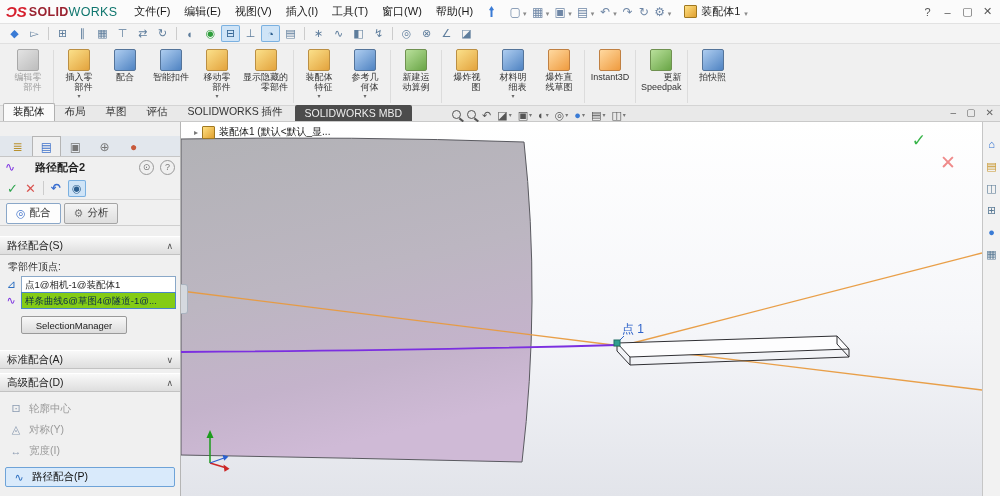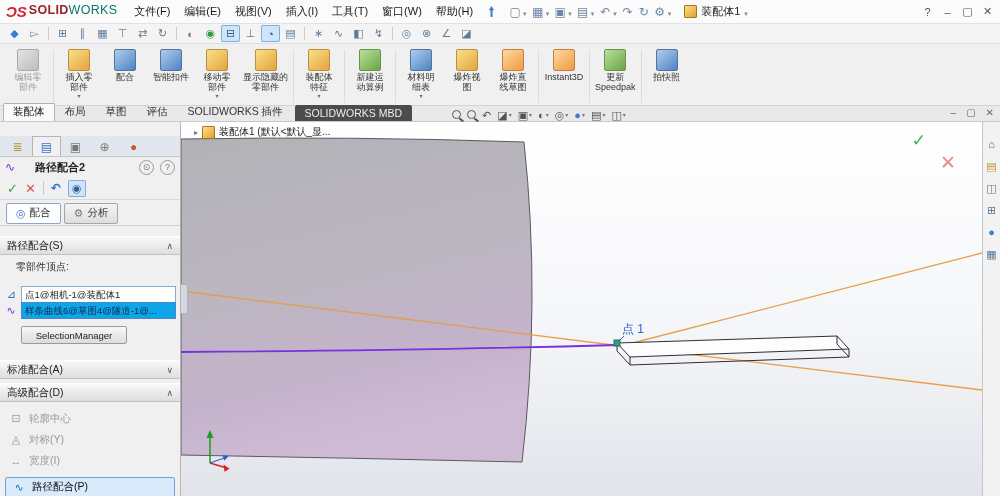--- a/index.html
+++ b/index.html
@@ -1,21 +1,21 @@
 <!DOCTYPE html>
 <html><head>
 <meta charset="utf-8">
 <style>
   html,body{margin:0;padding:0;background:#888;}
   #app{position:relative;width:1000px;height:496px;background:#fff;overflow:hidden;
        font-family:"Liberation Sans","DejaVu Sans",sans-serif;font-size:11px;color:#222;}
   
   .titlebar{position:absolute;left:0;top:0;width:100%;height:24px;background:#fbfbfb;
             border-bottom:1px solid #e2e2e2;display:flex;align-items:center;padding:0 6px;box-sizing:border-box;}
-  .logo{display:flex;align-items:flex-start;margin-right:10px;}
+  .logo{display:flex;align-items:center;margin-right:10px;}
   .logo-mark{font-weight:bold;font-style:italic;font-size:15px;margin-right:2px;}
   .logo-solid{font-weight:bold;font-size:12.5px;letter-spacing:.3px;}
   .logo-works{font-size:12.5px;letter-spacing:.3px;}
   .menu{padding:0 7px;color:#1a1a1a;cursor:default;}
   .titlebar-pin{margin:0 6px;}
   .qb{display:flex;align-items:center;margin-left:4px;}
   .qb-icon{width:16px;height:17px;display:flex;align-items:center;justify-content:center;color:#6f87a6;font-size:12px;}
   .qb-caret{color:#8a8a8a;font-size:7px;margin:4px 3px 0 0;}
   .doc-group{display:flex;align-items:center;gap:4px;margin-left:10px;}
   .cube{width:11px;height:11px;background:linear-gradient(135deg,#ffe082,#e0a030);border:1px solid #a07820;border-radius:1px;}
@@ -29,21 +29,21 @@
   
   .toolbar2{position:absolute;top:24px;left:0;width:100%;height:20px;background:#f4f4f4;border-bottom:1px solid #e0e0e0;
             display:flex;align-items:center;padding-left:5px;gap:1px;box-sizing:border-box;}
   .t2{width:19px;height:17px;display:flex;align-items:center;justify-content:center;font-size:11px;color:#5e7d9c;border-radius:2px;}
   .t2sep{width:1px;height:13px;background:#ccc;margin:0 3px;}
   
   .ribbon{position:absolute;top:44px;left:0;width:100%;height:62px;background:#f0f0f0;border-bottom:1px solid #d4d4d4;
           display:flex;align-items:flex-start;padding:4px 2px 0 5px;box-sizing:border-box;}
   .rbtn{min-width:40px;padding:1px 3px;display:flex;flex-direction:column;align-items:center;gap:1px;}
   .ric{width:20px;height:20px;border-radius:2px;}
-  .rlabel{font-size:9px;line-height:10px;color:#333;white-space:pre-line;text-align:center;}
+  .rlabel{font-size:9px;line-height:10px;color:#333;white-space:pre-line;text-align:right;}
   .rbtn.disabled .rlabel{color:#9d9d9d;}
   .rarrow{font-size:6px;color:#666;height:6px;line-height:6px;}
   .rsep{width:1px;align-self:stretch;background:#dcdcdc;margin:2px 2px;}
   
   .tabstrip{position:absolute;top:106px;left:0;width:100%;height:16px;background:#e9e9e9;border-bottom:1px solid #c9c9c9;
             display:flex;align-items:flex-end;padding-left:3px;box-sizing:border-box;font-size:10.5px;}
   .tab{padding:1px 9px 2px;color:#333;border:1px solid transparent;border-bottom:none;}
   .tab.active{background:#fafafa;border-color:#b0b0b0;border-radius:2px 2px 0 0;color:#111;}
   .tab.dark{background:#4c4c4c;color:#eee;border-radius:2px 2px 0 0;margin-left:2px;}
   .hud{position:absolute;top:107px;left:452px;height:15px;display:flex;align-items:center;gap:6px;}
@@ -67,21 +67,21 @@
   .pm-modes{height:26px;display:flex;align-items:center;gap:3px;padding:3px 6px 2px;border-bottom:1px solid #cfcfcf;box-sizing:border-box;}
   .modebtn{height:19px;padding:0 9px;display:flex;align-items:center;gap:4px;border:1px solid #a5a5a5;
            background:linear-gradient(#f4f4f4,#dedede);border-radius:2px;font-size:10.5px;color:#333;}
   .modebtn.active{background:#fdfdfd;border-color:#8aa7c8;}
   .modeicon{font-size:11px;color:#3f72ca;}
   .modeicon.gear{color:#777;}
   .sec-h{height:17px;background:linear-gradient(#f9f9f9,#dedede);border-top:1px solid #fff;border-bottom:1px solid #c2c2c2;
          display:flex;align-items:center;padding:0 7px;color:#222;}
   .sec-h .chev{margin-left:auto;font-size:9px;color:#555;}
   .mt10{margin-top:10px;} .mt16{margin-top:16px;} .mt4{margin-top:4px;}
-  .fldlabel{padding:5px 8px 12px;color:#333;font-size:10px;margin-left:8px;}
+  .fldlabel{padding:5px 8px 2px;color:#333;font-size:10px;}
   .selrow{display:flex;align-items:center;padding:0 4px;gap:3px;height:16px;}
   .selicon{width:14px;text-align:center;font-size:11px;}
   .selicon.vtx{color:#2d6fc0;} .selicon.pth{color:#7b2fe0;}
   .selbox{flex:1;height:15px;border:1px solid #8aa8c8;background:#fff;font-size:9.5px;line-height:15px;padding:0 3px;
           overflow:hidden;white-space:nowrap;color:#222;}
   .selmgr{margin:8px 0 0 21px;height:16px;width:104px;border:1px solid #9a9a9a;background:linear-gradient(#f8f8f8,#dcdcdc);
           font-size:9.5px;display:flex;align-items:center;justify-content:center;border-radius:2px;color:#222;}
   .advlist{margin-top:6px;}
   .adv-item{height:21px;display:flex;align-items:center;gap:6px;padding:0 9px;color:#9a9a9a;font-size:10.5px;box-sizing:border-box;}
   .adv-item .aicon{width:14px;text-align:center;font-size:11px;color:#8a9ab0;}
@@ -216,39 +216,45 @@
 零部件</div>
       <div class="rarrow"></div>
     </div>
     <div class="rsep"></div>
     <div class="rbtn">
       <div class="ric" style="background:linear-gradient(140deg,#fbe08a,#e3a33d);border:1px solid #bb8f43"></div>
       <div class="rlabel">装配体
 特征</div>
       <div class="rarrow">▾</div>
     </div>
+    <div class="rbtn">
+      <div class="ric" style="background:linear-gradient(140deg,#aecdf0,#4f83c2);border:1px solid #54749a"></div>
+      <div class="rlabel">参考几
+何体</div>
+      <div class="rarrow">▾</div>
+    </div>
     <div class="rsep"></div>
     <div class="rbtn">
       <div class="ric" style="background:linear-gradient(140deg,#b9e09b,#69a546);border:1px solid #6f9150"></div>
       <div class="rlabel">新建运
 动算例</div>
       <div class="rarrow"></div>
     </div>
     <div class="rsep"></div>
+    <div class="rbtn">
+      <div class="ric" style="background:linear-gradient(140deg,#fbe08a,#e3a33d);border:1px solid #bb8f43"></div>
+      <div class="rlabel">爆炸视
+图</div>
+      <div class="rarrow"></div>
+    </div>
     <div class="rbtn">
       <div class="ric" style="background:linear-gradient(140deg,#aecdf0,#4f83c2);border:1px solid #54749a"></div>
       <div class="rlabel">材料明
 细表</div>
       <div class="rarrow">▾</div>
-    </div>
-    <div class="rbtn">
-      <div class="ric" style="background:linear-gradient(140deg,#fbe08a,#e3a33d);border:1px solid #bb8f43"></div>
-      <div class="rlabel">爆炸视
-图</div>
-      <div class="rarrow"></div>
     </div>
     <div class="rbtn">
       <div class="ric" style="background:linear-gradient(140deg,#ffd9a0,#ef9b3f);border:1px solid #c08042"></div>
       <div class="rlabel">爆炸直
 线草图</div>
       <div class="rarrow"></div>
     </div>
     <div class="rsep"></div>
     <div class="rbtn">
       <div class="ric" style="background:linear-gradient(140deg,#ffd9a0,#ef9b3f);border:1px solid #c08042"></div>
@@ -359,21 +365,21 @@
       <span>路径配合(S)</span>
       <span class="chev">∧</span>
     </div>
     <div class="fldlabel">零部件顶点:</div>
     <div class="selrow">
       <span class="selicon vtx">⊿</span>
       <div class="selbox">点1@相机-1@装配体1</div>
     </div>
     <div class="selrow">
       <span class="selicon pth">∿</span>
-      <div class="selbox" style="background:#0ea5e9;border-color:#4a86c8;color:#0b2b4a">样条曲线6@草图4@隧道-1@...</div>
+      <div class="selbox" style="background:#84cc16;border-color:#4a86c8;color:#0b2b4a">样条曲线6@草图4@隧道-1@...</div>
     </div>
     <div class="selmgr">SelectionManager</div>
     <div class="sec-h mt16">
       <span>标准配合(A)</span>
       <span class="chev">∨</span>
     </div>
     <div class="sec-h mt4">
       <span>高级配合(D)</span>
       <span class="chev">∧</span>
     </div>

